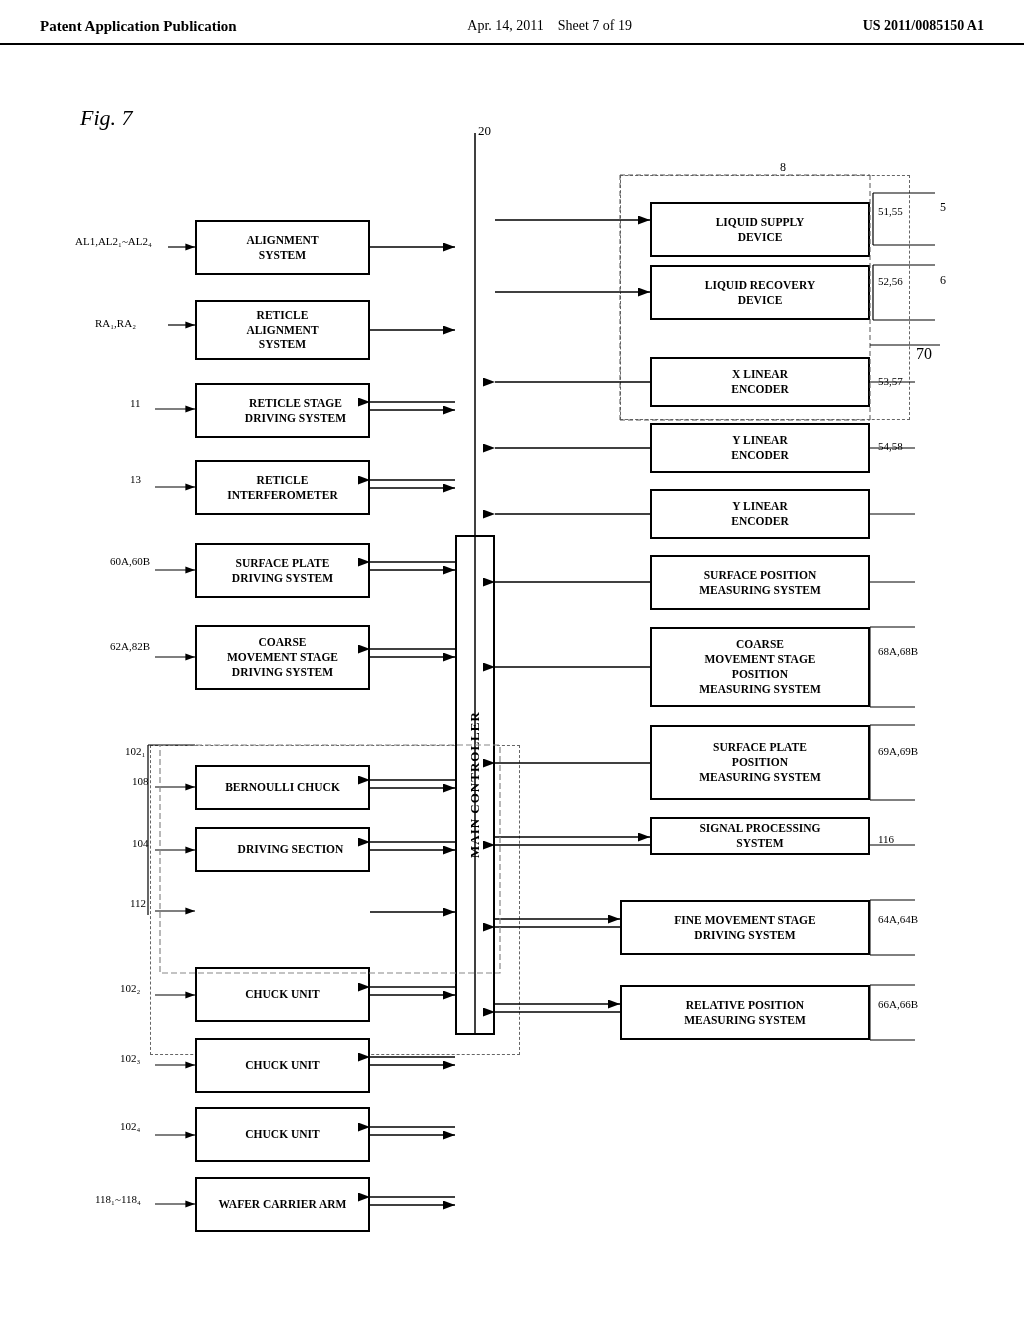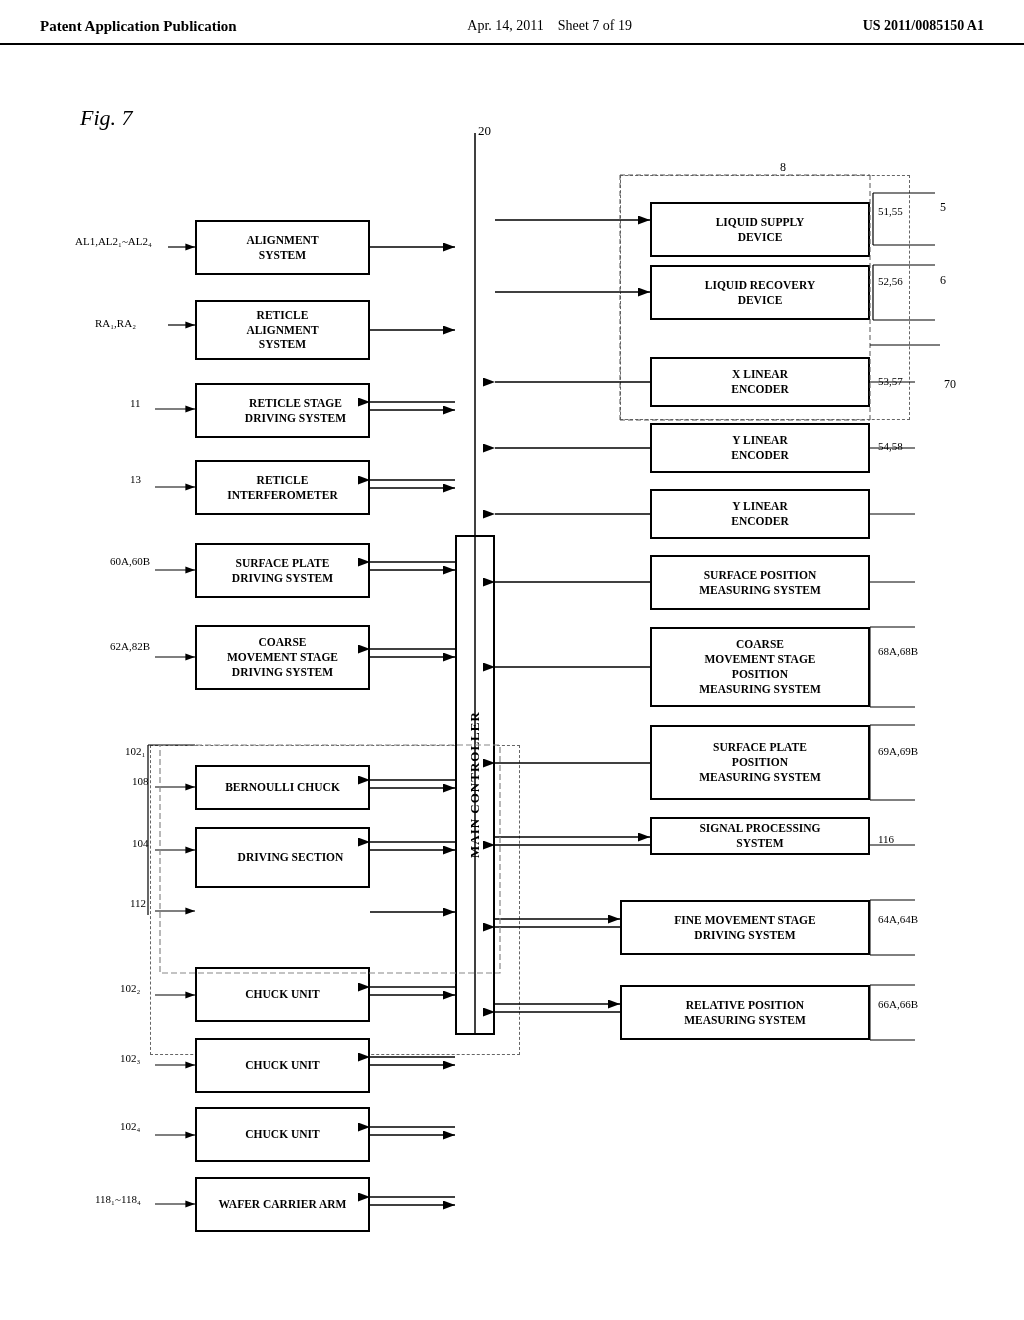--- a/index.html
+++ b/index.html
@@ -127,21 +127,21 @@
   <div class="fig-label">Fig. 7</div>
 
   <div style="position:absolute; top:78px; left:478px; font-size:13px;">20</div>
 
   <div style="position:absolute; top:115px; left:780px; font-size:12px;">8</div>
 
   <div style="position:absolute; top:155px; left:940px; font-size:12px;">5</div>
 
   <div style="position:absolute; top:228px; left:940px; font-size:12px;">6</div>
 
-  <div style="position:absolute; top:300px; left:944px; font-size:12px;margin-top:32px;">70</div>
+  <div style="position:absolute; top:300px; left:916px; font-size:16px;">70</div>
 
   <div class="dashed-box" style="top:130px; left:620px; width:290px; height:245px;"></div>
 
   <div class="dashed-box" style="top:700px; left:150px; width:370px; height:310px;"></div>
 
   <div class="box" style="top:175px; left:195px; width:175px; height:55px;">
     <span style="white-space:pre-line;">ALIGNMENT
 SYSTEM</span>
   </div>
 
@@ -169,21 +169,21 @@
   <div class="box" style="top:580px; left:195px; width:175px; height:65px;">
     <span style="white-space:pre-line;">COARSE
 MOVEMENT STAGE
 DRIVING SYSTEM</span>
   </div>
 
   <div class="box" style="top:720px; left:195px; width:175px; height:45px;">
     <span style="white-space:pre-line;">BERNOULLI CHUCK</span>
   </div>
 
-  <div class="box" style="top:782px; left:195px; width:175px; height:61px;padding-left:16px;">
+  <div class="box" style="top:782px; left:195px; width:175px; height:45px;padding-left:16px;">
     <span style="white-space:pre-line;">DRIVING SECTION</span>
   </div>
 
 
   <div class="box" style="top:922px; left:195px; width:175px; height:55px;">
     <span style="white-space:pre-line;">CHUCK UNIT</span>
   </div>
 
   <div class="box" style="top:993px; left:195px; width:175px; height:55px;">
     <span style="white-space:pre-line;">CHUCK UNIT</span>

